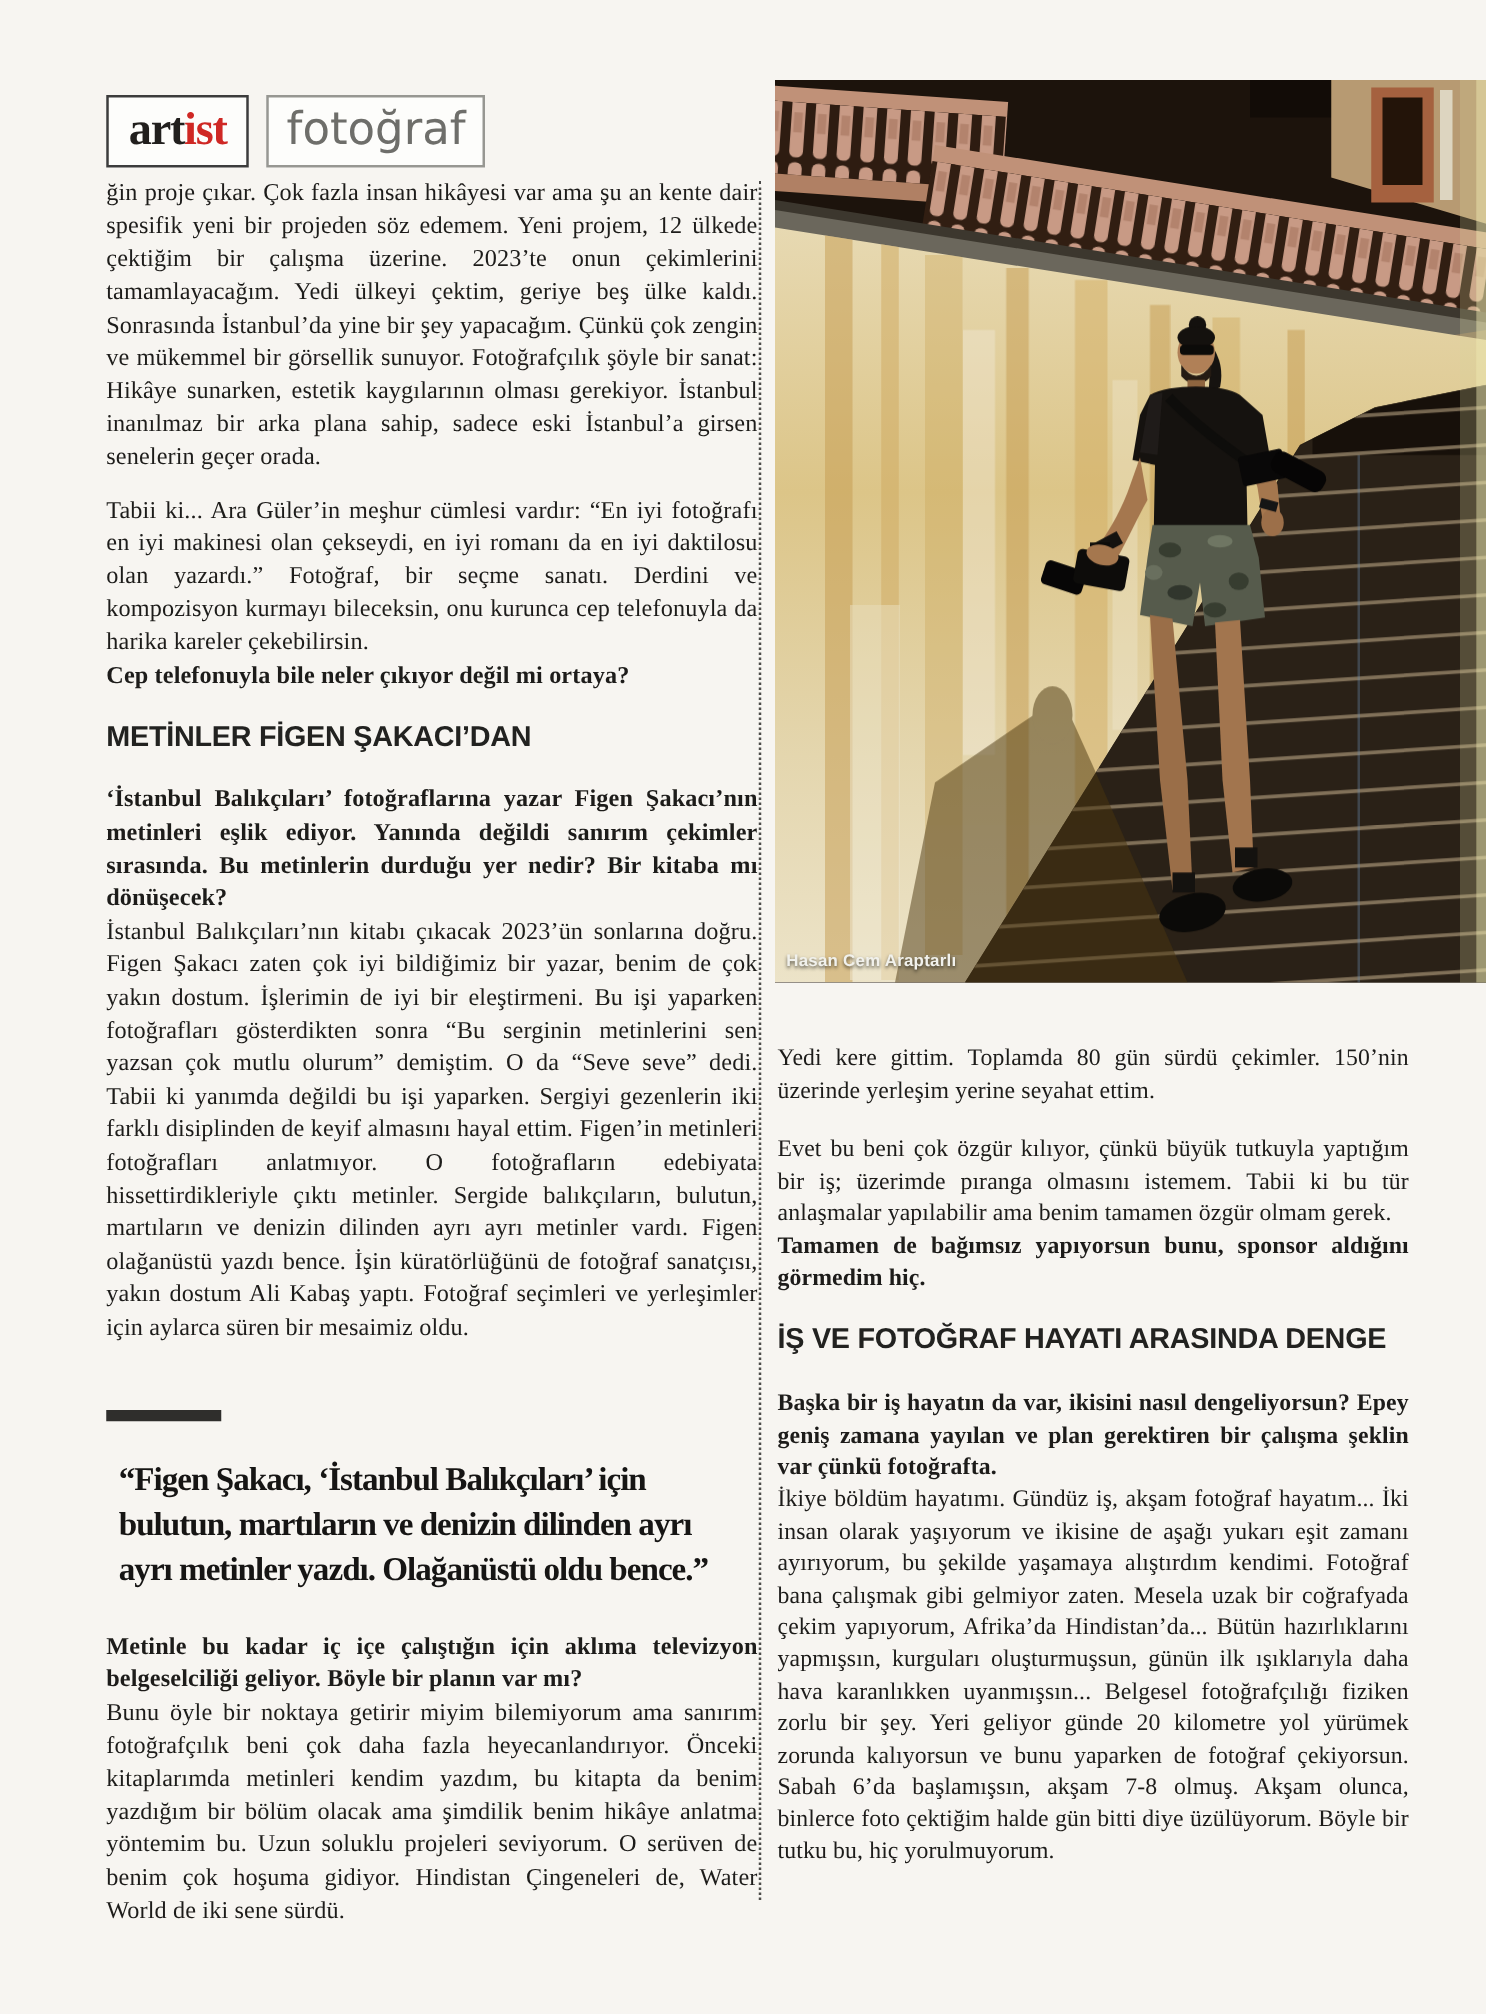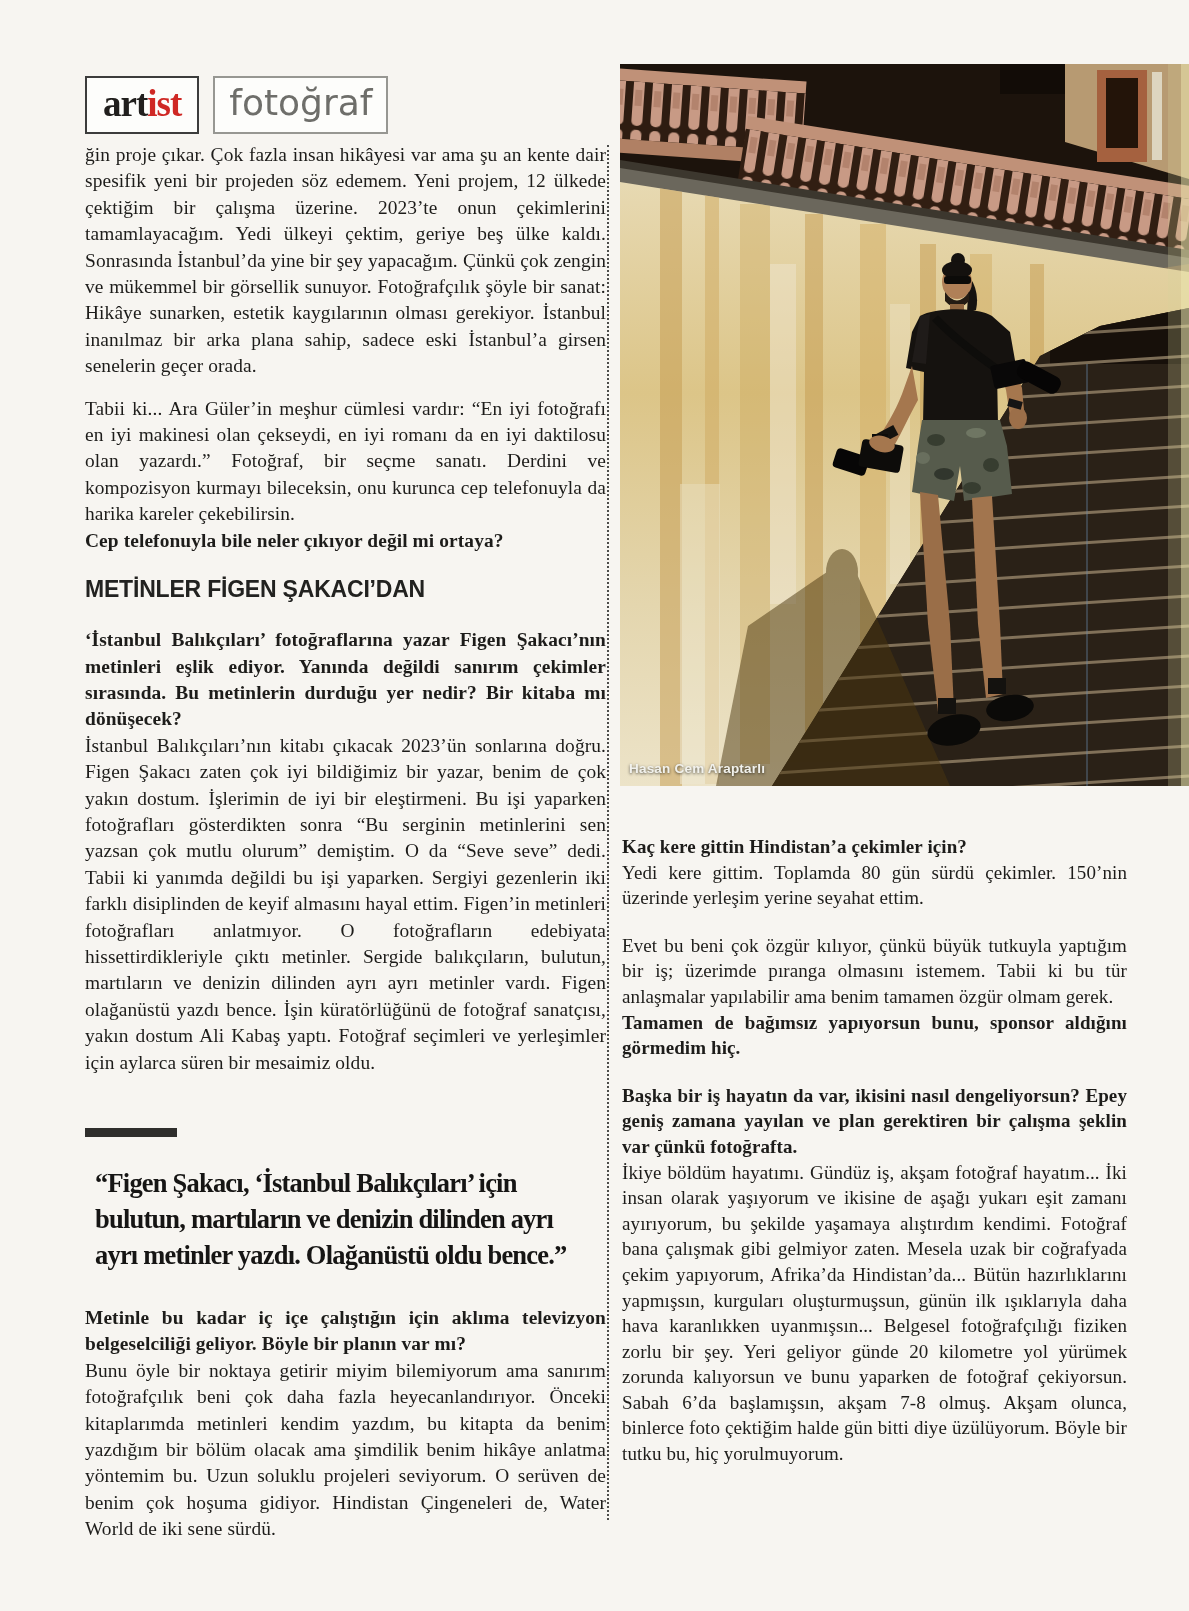--- a/index.html
+++ b/index.html
@@ -8,21 +8,21 @@
     background:#f7f5f1;
     font-family:"Liberation Serif", serif;
     color:#1d1c1a;
     position:relative;
     overflow:hidden;
   }
   .page{position:absolute;inset:0;}
 
   
   .masthead{position:absolute;left:85px;top:76px;display:flex;gap:14px;align-items:stretch;}
-  .logo-box{border:2px solid #3c3c3c;background:#fdfdfb;padding:4px 16px 7px 16px;display:flex;}
+  .logo-box{border:2px solid #3c3c3c;background:#fdfdfb;padding:4px 16px 7px 16px;display:flex;align-items:center;}
   .logo-box.artist{font-family:"Liberation Serif",serif;font-weight:bold;font-size:37px;letter-spacing:-1px;}
   .logo-box.foto{border-color:#979792;padding:4px 14px 7px 14px;}
   .logo-box.foto span{
     font-family:"DejaVu Sans","Liberation Sans",sans-serif;
     font-weight:normal;font-size:36px;color:#6e6e6a;letter-spacing:0px;
   }
   .logo-black{color:#211f1d;}
   .logo-red{color:#cf2824;}
 
   
@@ -260,29 +260,29 @@
       </g>
 
       <rect x="548" y="0" width="13" height="722" fill="#d9d49a" opacity="0.25"></rect>
       <rect x="561" y="0" width="8" height="722" fill="#e9e4ad" opacity="0.6"></rect>
     </svg>
     <div class="photo-caption">Hasan Cem Araptarlı</div>
   </div>
 
   <div class="col right-col">
     <div class="qa rc-first">
-      <p class="body q">Kaç kere gittin Hindistan’a çekimler için?</p>
       <p class="body a">Yedi kere gittim. Toplamda 80 gün sürdü çekimler. 150’nin üzerinde yerleşim yerine seyahat ettim.</p>
     </div>
 
     <div class="qa rc-gap">
       <p class="body a">Evet bu beni çok özgür kılıyor,  çünkü büyük tutkuyla yaptığım bir iş; üzerimde pıranga olmasını istemem. Tabii ki bu tür anlaşmalar yapılabilir ama benim tamamen özgür olmam gerek.</p>
       <p class="body q">Tamamen de bağımsız yapıyorsun bunu, sponsor aldığını görmedim hiç.</p>
     </div>
 
+    <h2 class="section-header">İŞ VE FOTOĞRAF HAYATI ARASINDA DENGE</h2>
 
     <div class="qa">
       <p class="body q">Başka bir iş hayatın da var, ikisini nasıl dengeliyorsun? Epey geniş zamana yayılan ve plan gerektiren bir çalışma şeklin var çünkü fotoğrafta.</p>
       <p class="body a">İkiye böldüm hayatımı. Gündüz iş, akşam fotoğraf hayatım... İki insan olarak yaşıyorum ve ikisine de aşağı yukarı eşit zamanı ayırıyorum, bu şekilde yaşamaya alıştırdım kendimi. Fotoğraf bana çalışmak gibi gelmiyor zaten. Mesela uzak bir coğrafyada çekim yapıyorum, Afrika’da Hindistan’da... Bütün hazırlıklarını yapmışsın, kurguları oluşturmuşsun, günün ilk ışıklarıyla daha hava karanlıkken uyanmışsın... Belgesel fotoğrafçılığı fiziken zorlu bir şey. Yeri geliyor günde 20 kilometre yol yürümek zorunda kalıyorsun ve bunu yaparken de fotoğraf çekiyorsun. Sabah 6’da başlamışsın, akşam 7-8 olmuş. Akşam olunca, binlerce foto çektiğim halde gün bitti diye üzülüyorum. Böyle bir tutku bu, hiç yorulmuyorum.</p>
     </div>
   </div>
 
   <div class="footer">
     <span>ARALIK/ OCAK ŞUBAT 2023</span>
     <span class="pagenum">56</span>

